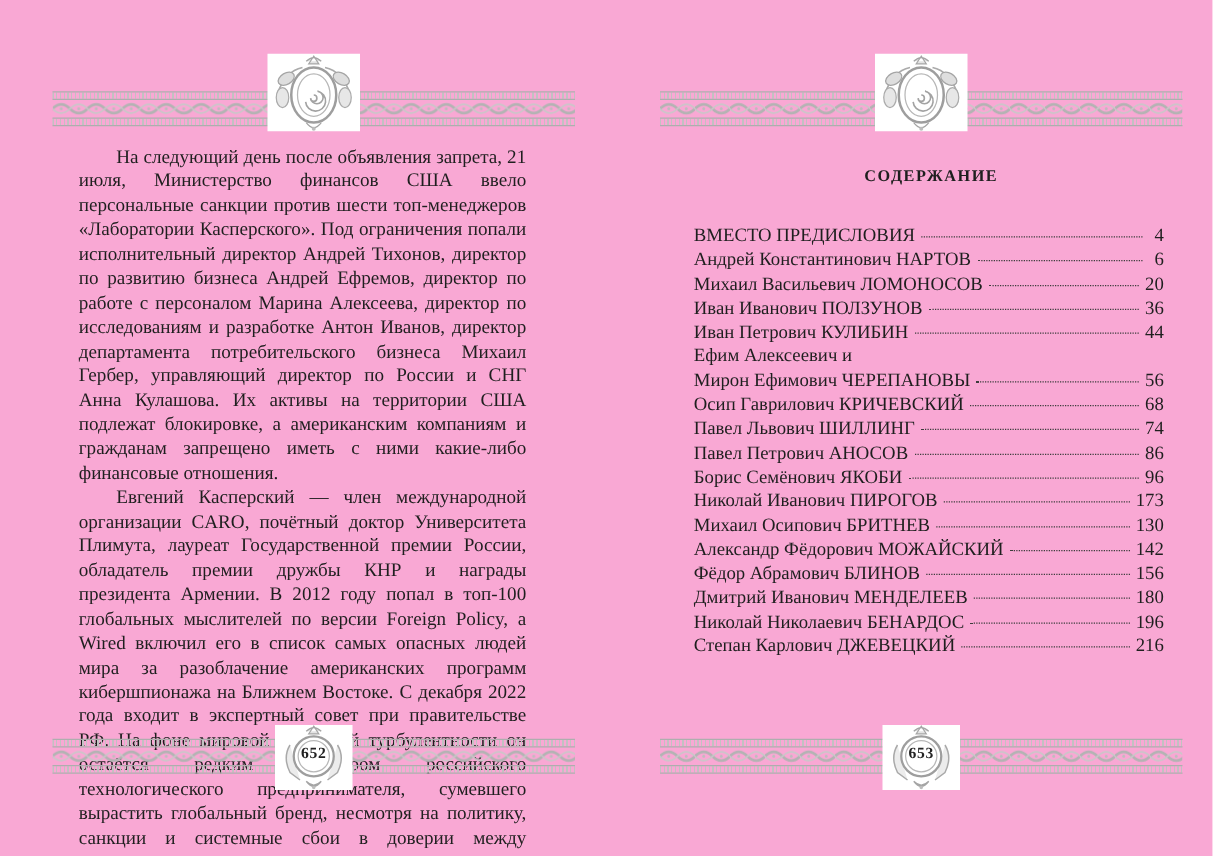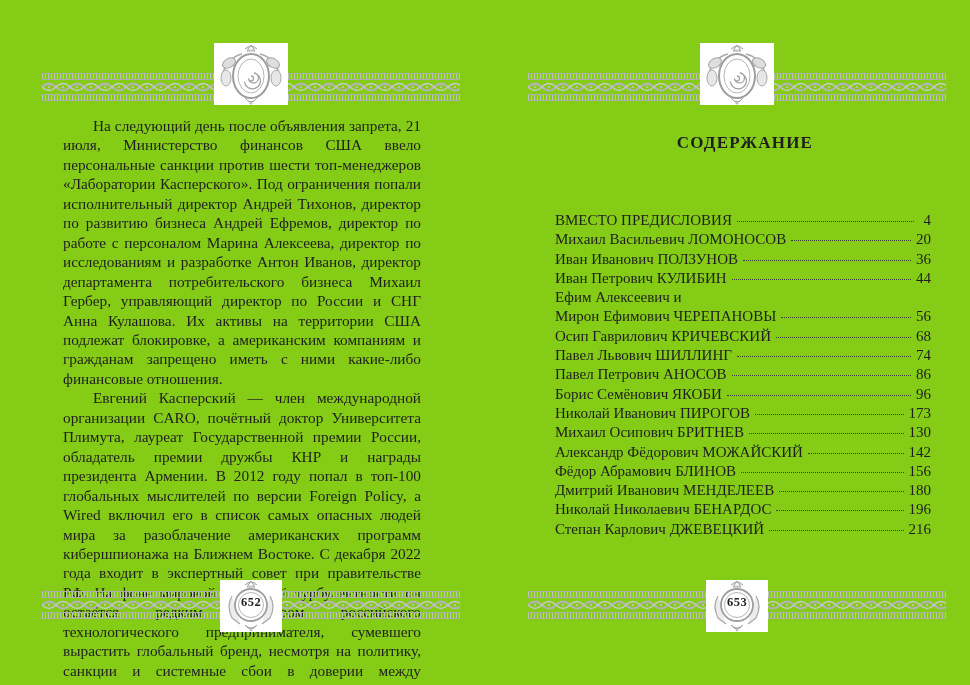--- a/index.html
+++ b/index.html
@@ -1,21 +1,21 @@
 <!DOCTYPE html>
 <html><head>
 <meta charset="utf-8">
 <style>
   * { margin: 0; padding: 0; box-sizing: border-box; }
   html, body { background: #ffffff; }
   #spread {
     position: relative;
     width: 970px;
     height: 685px;
-    background: #84cc16;
+    background: #f9a8d4;
     overflow: hidden;
     font-family: "Liberation Serif", "DejaVu Serif", serif;
     color: #1f1f1f;
   }
   .page { position: absolute; top: 0; height: 685px; width: 418px; }
   .page-left  { left: 42px; }
   .page-right { left: 528px; }
 
   
   .ornament { position: absolute; left: 0; right: 0; height: 40px; }
@@ -58,31 +58,30 @@
     text-align: justify;
   }
   .body-text p { text-indent: 30px; }
 
   
   .toc-title {
     position: absolute;
     top: 133px;
     left: 16px; right: 0;
     text-align: center;
-    font-size: 17px;
+    font-size: 13px;
     font-weight: bold;
     letter-spacing: 1.2px;
   }
   .toc {
     position: absolute;
     top: 178px;
     left: 27px;
     width: 376px;
     font-size: 15px;
-    margin-top: 32px;
   }
   .toc-row { display: flex; align-items: baseline; height: 19.3px; }
   .toc-row-title { white-space: nowrap; }
   .toc-dots { flex: 1 1 auto; position: relative; height: 1em; margin: 0 3px; }
   .toc-dots::after {
     content: "";
     position: absolute;
     left: 2px; right: 2px; bottom: 3px;
     border-bottom: 1.6px dotted #3c3c3c;
   }
@@ -195,20 +194,25 @@
 
     <div class="toc-title">СОДЕРЖАНИЕ</div>
 
     <div class="toc">
       <div class="toc-row">
           <span class="toc-row-title">ВМЕСТО ПРЕДИСЛОВИЯ</span>
           <span class="toc-dots"></span>
           <span class="toc-page">4</span>
         </div>
       <div class="toc-row">
+          <span class="toc-row-title">Андрей Константинович НАРТОВ</span>
+          <span class="toc-dots"></span>
+          <span class="toc-page">6</span>
+        </div>
+      <div class="toc-row">
           <span class="toc-row-title">Михаил Васильевич ЛОМОНОСОВ</span>
           <span class="toc-dots"></span>
           <span class="toc-page">20</span>
         </div>
       <div class="toc-row">
           <span class="toc-row-title">Иван Иванович ПОЛЗУНОВ</span>
           <span class="toc-dots"></span>
           <span class="toc-page">36</span>
         </div>
       <div class="toc-row">

